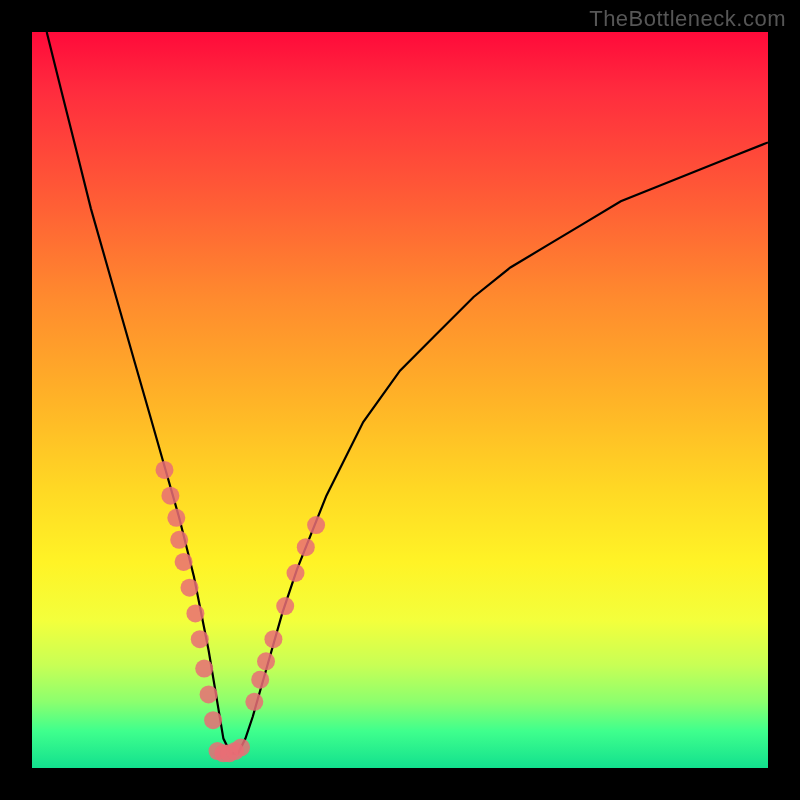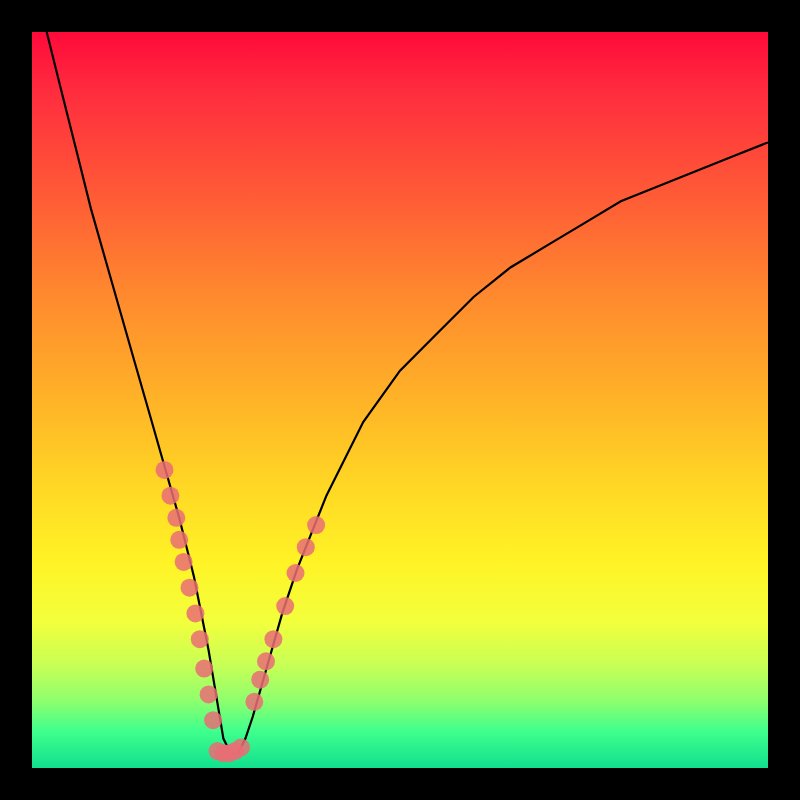--- a/index.html
+++ b/index.html
@@ -57,20 +57,21 @@
     top: 0;
     left: 0;
     width: 736px;
     height: 736px;
   }
 </style>
 </head>
 <body>
 
 <div class="frame">
+  <div class="watermark">TheBottleneck.com</div>
 
   <div class="plot">
     <svg class="overlay" viewBox="0 0 736 736" preserveAspectRatio="none">
       <path id="curve-path" fill="none" stroke="#000000" stroke-width="2.2" d="M14.7 0.0 L29.4 58.9 L44.2 117.8 L58.9 176.6 L73.6 228.2 L88.3 279.7 L103.0 331.2 L117.8 382.7 L132.5 434.2 L147.2 485.8 L161.9 544.6 L176.6 618.2 L184.0 662.4 L191.4 706.6 L198.7 721.3 L206.1 721.3 L213.4 706.6 L220.8 684.5 L235.5 633.0 L250.2 581.4 L265.0 537.3 L294.4 463.7 L331.2 390.1 L368.0 338.6 L404.8 301.8 L441.6 265.0 L478.4 235.5 L515.2 213.4 L552.0 191.4 L588.8 169.3 L625.6 154.6 L662.4 139.8 L699.2 125.1 L736.0 110.4 "></path>
       <g id="dots-left">
           <circle cx="132.5" cy="437.9" r="9" fill="#e96d75" fill-opacity="0.85"></circle>
           <circle cx="138.4" cy="463.7" r="9" fill="#e96d75" fill-opacity="0.85"></circle>
           <circle cx="144.3" cy="485.8" r="9" fill="#e96d75" fill-opacity="0.85"></circle>
           <circle cx="147.2" cy="507.8" r="9" fill="#e96d75" fill-opacity="0.85"></circle>
           <circle cx="151.6" cy="529.9" r="9" fill="#e96d75" fill-opacity="0.85"></circle>

